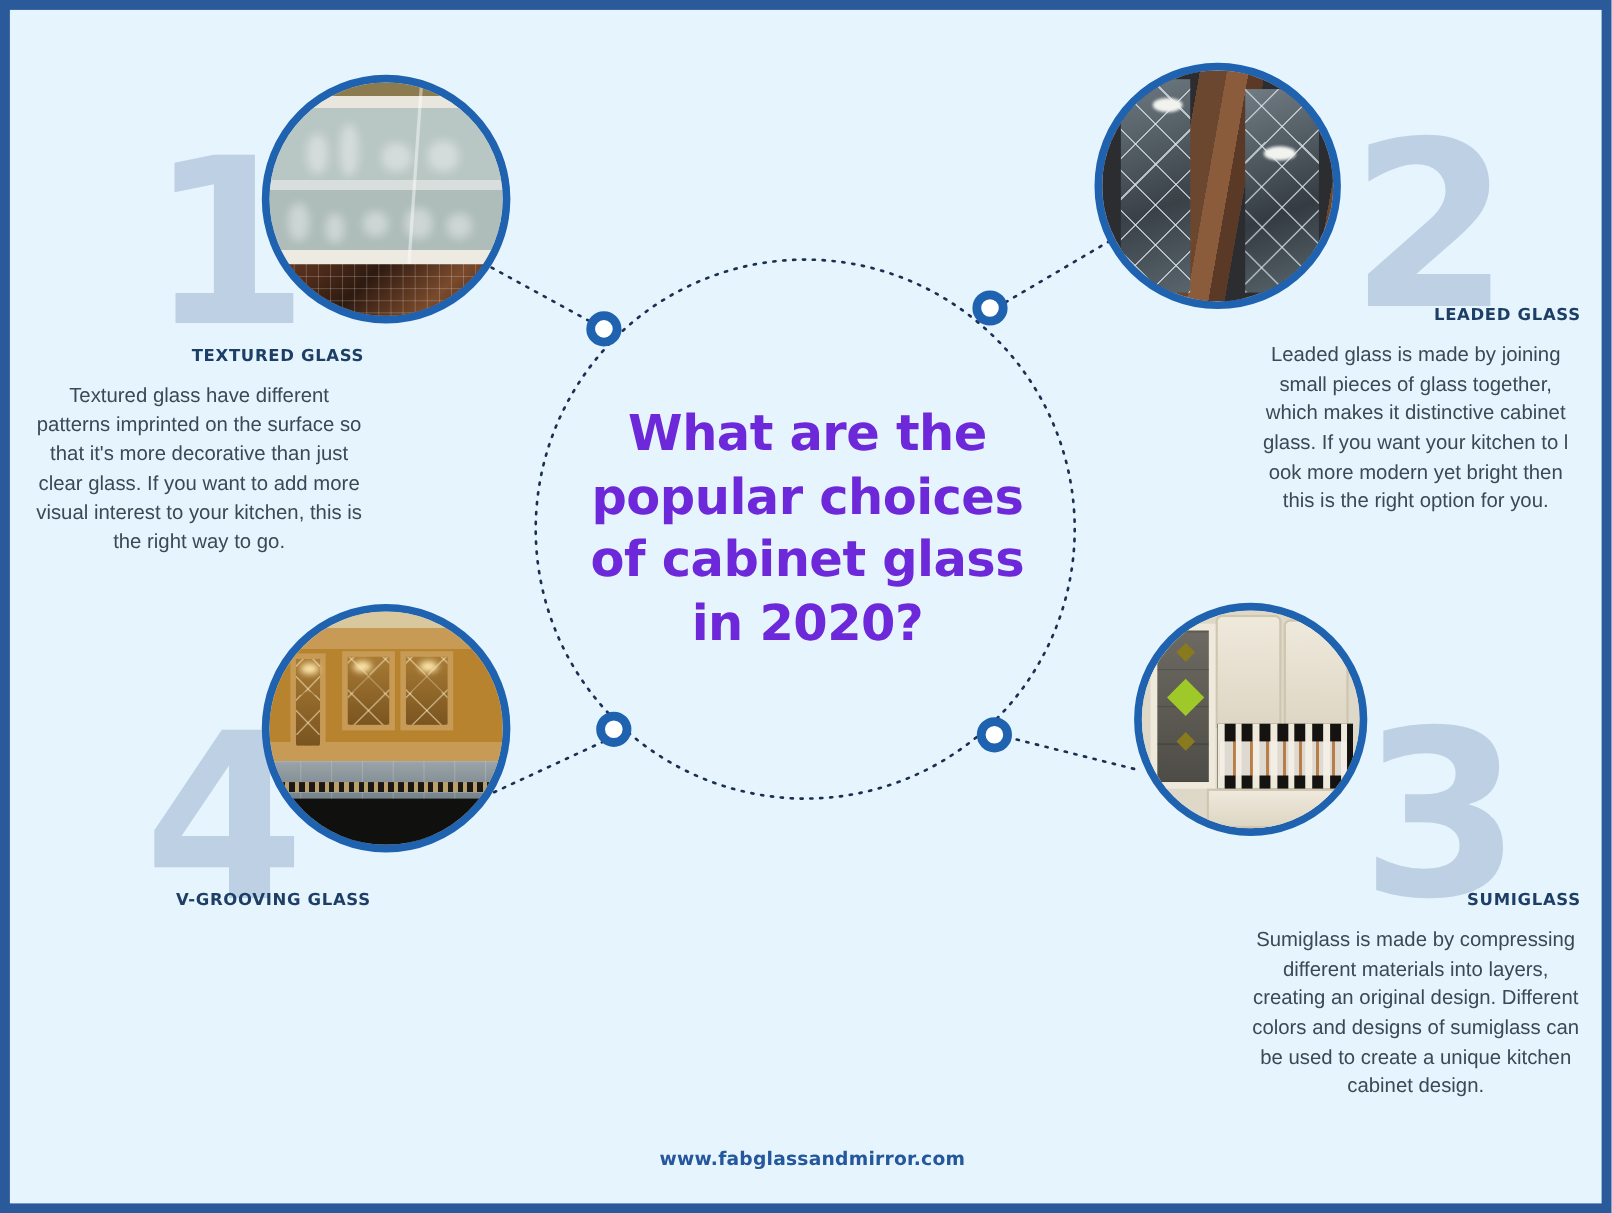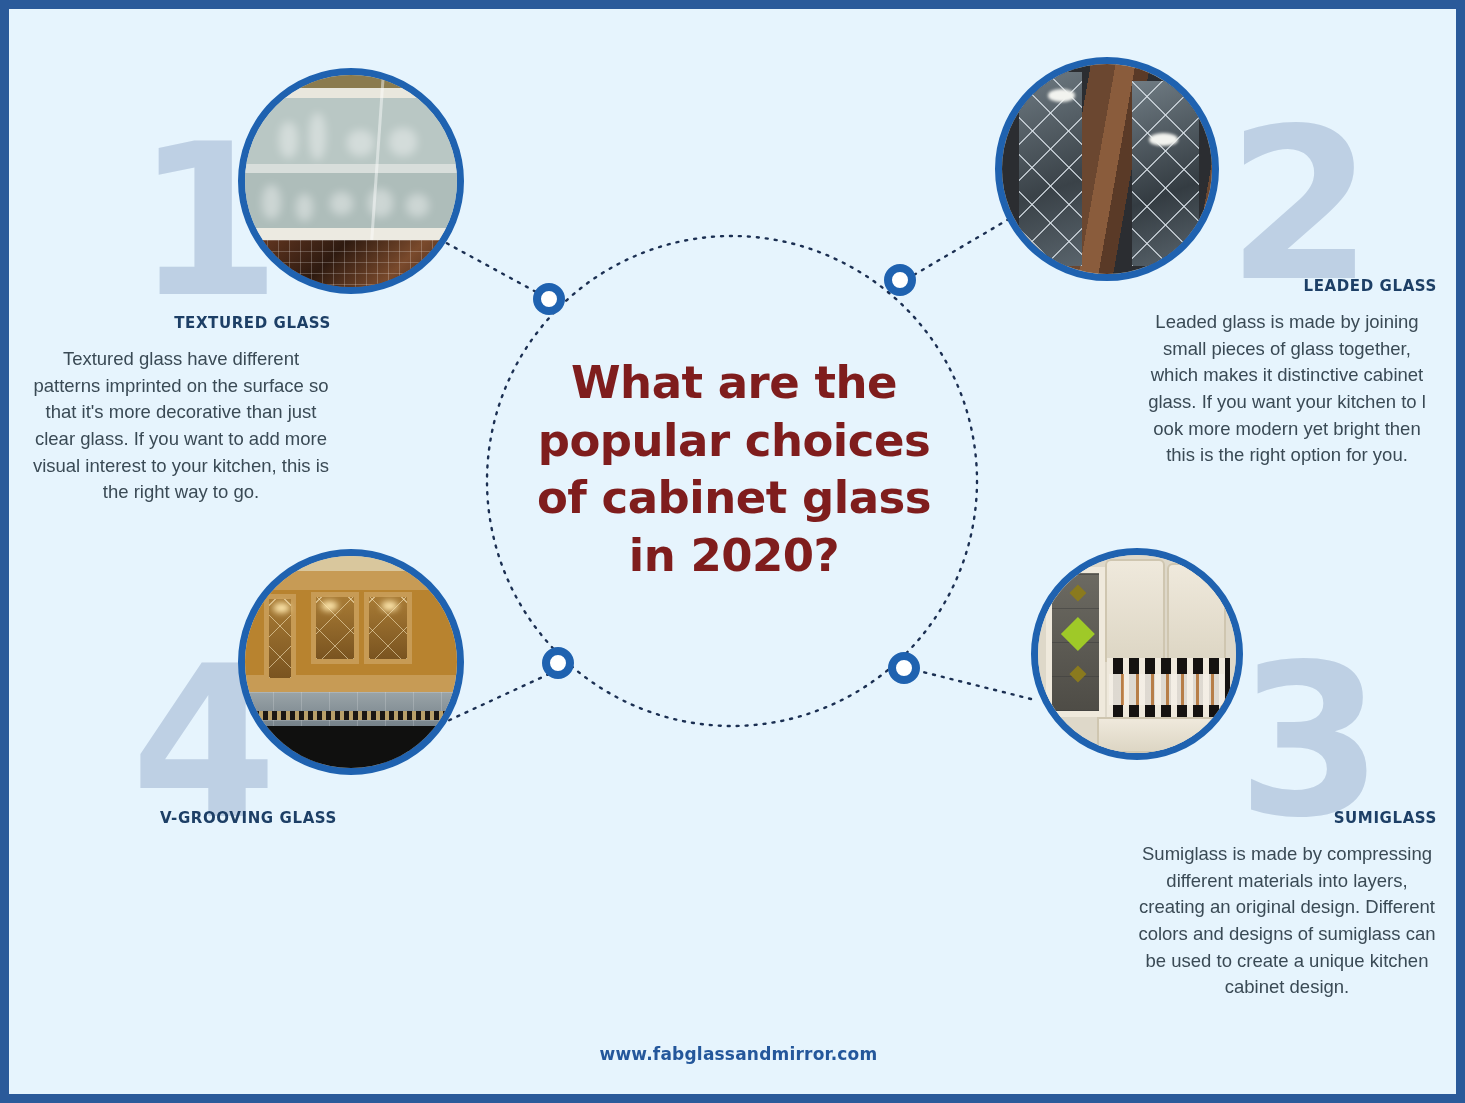--- a/index.html
+++ b/index.html
@@ -150,27 +150,27 @@
     background:repeating-linear-gradient(90deg,#1b1714 0 5px,#b9a06a 5px 9px);
   }
   #photo4 .light{position:absolute;border-radius:50%;background:#ffe8ae;filter:blur(3px);}
 
   
   #connectors{position:absolute;left:0;top:0;width:1447px;height:1085px;pointer-events:none;}
 
   
   #center-title{
     position:absolute;
-    left:470px; top:345px; width:510px;
+    left:470px; top:356px; width:510px;
     text-align:center;
     font-family:"DejaVu Sans", sans-serif;
     font-weight:700;
     font-size:45px;
     line-height:1.28;
-    color:#7f1d1d;
+    color:#6d28d9;
     letter-spacing:-0.5px;
   }
 
   
   .block{position:absolute;width:300px;}
   .block h3{
     margin:0 0 14px 0;
     font-family:"DejaVu Sans", sans-serif;
     font-weight:700;
     font-size:15px;

